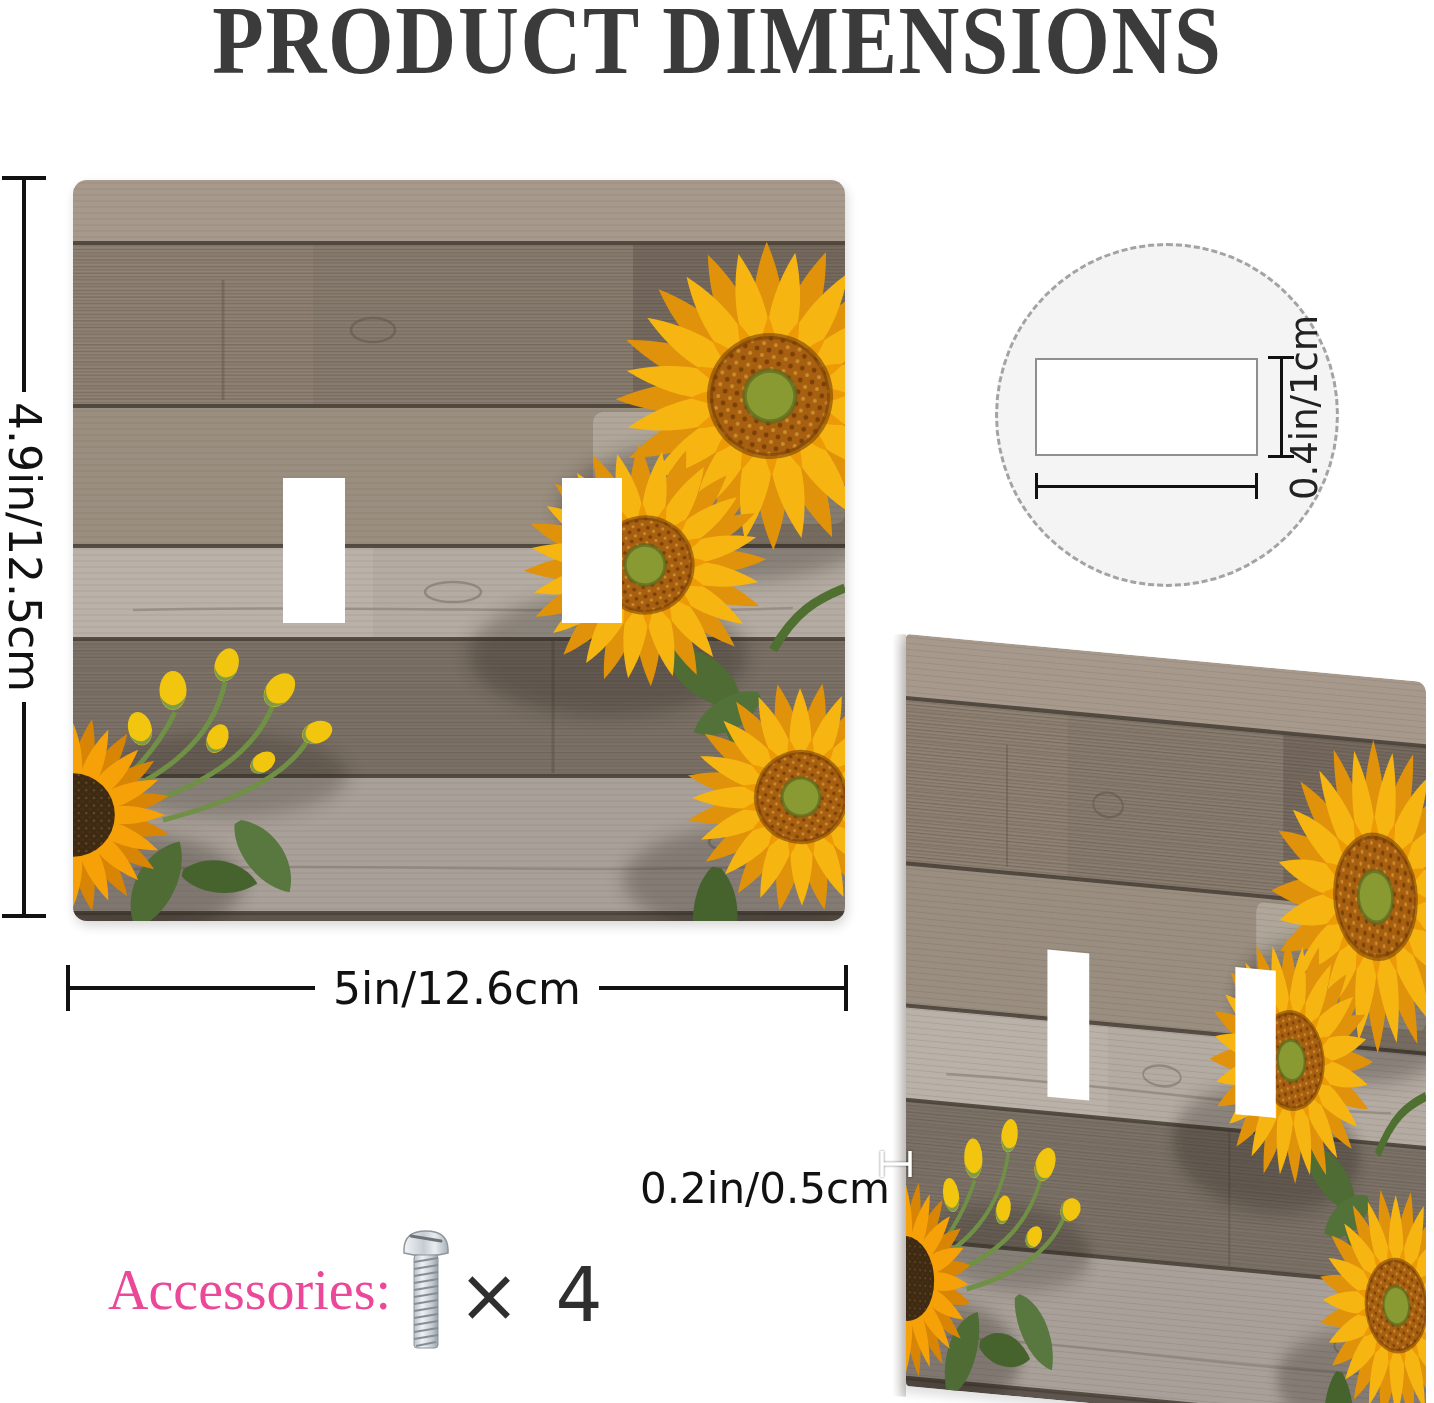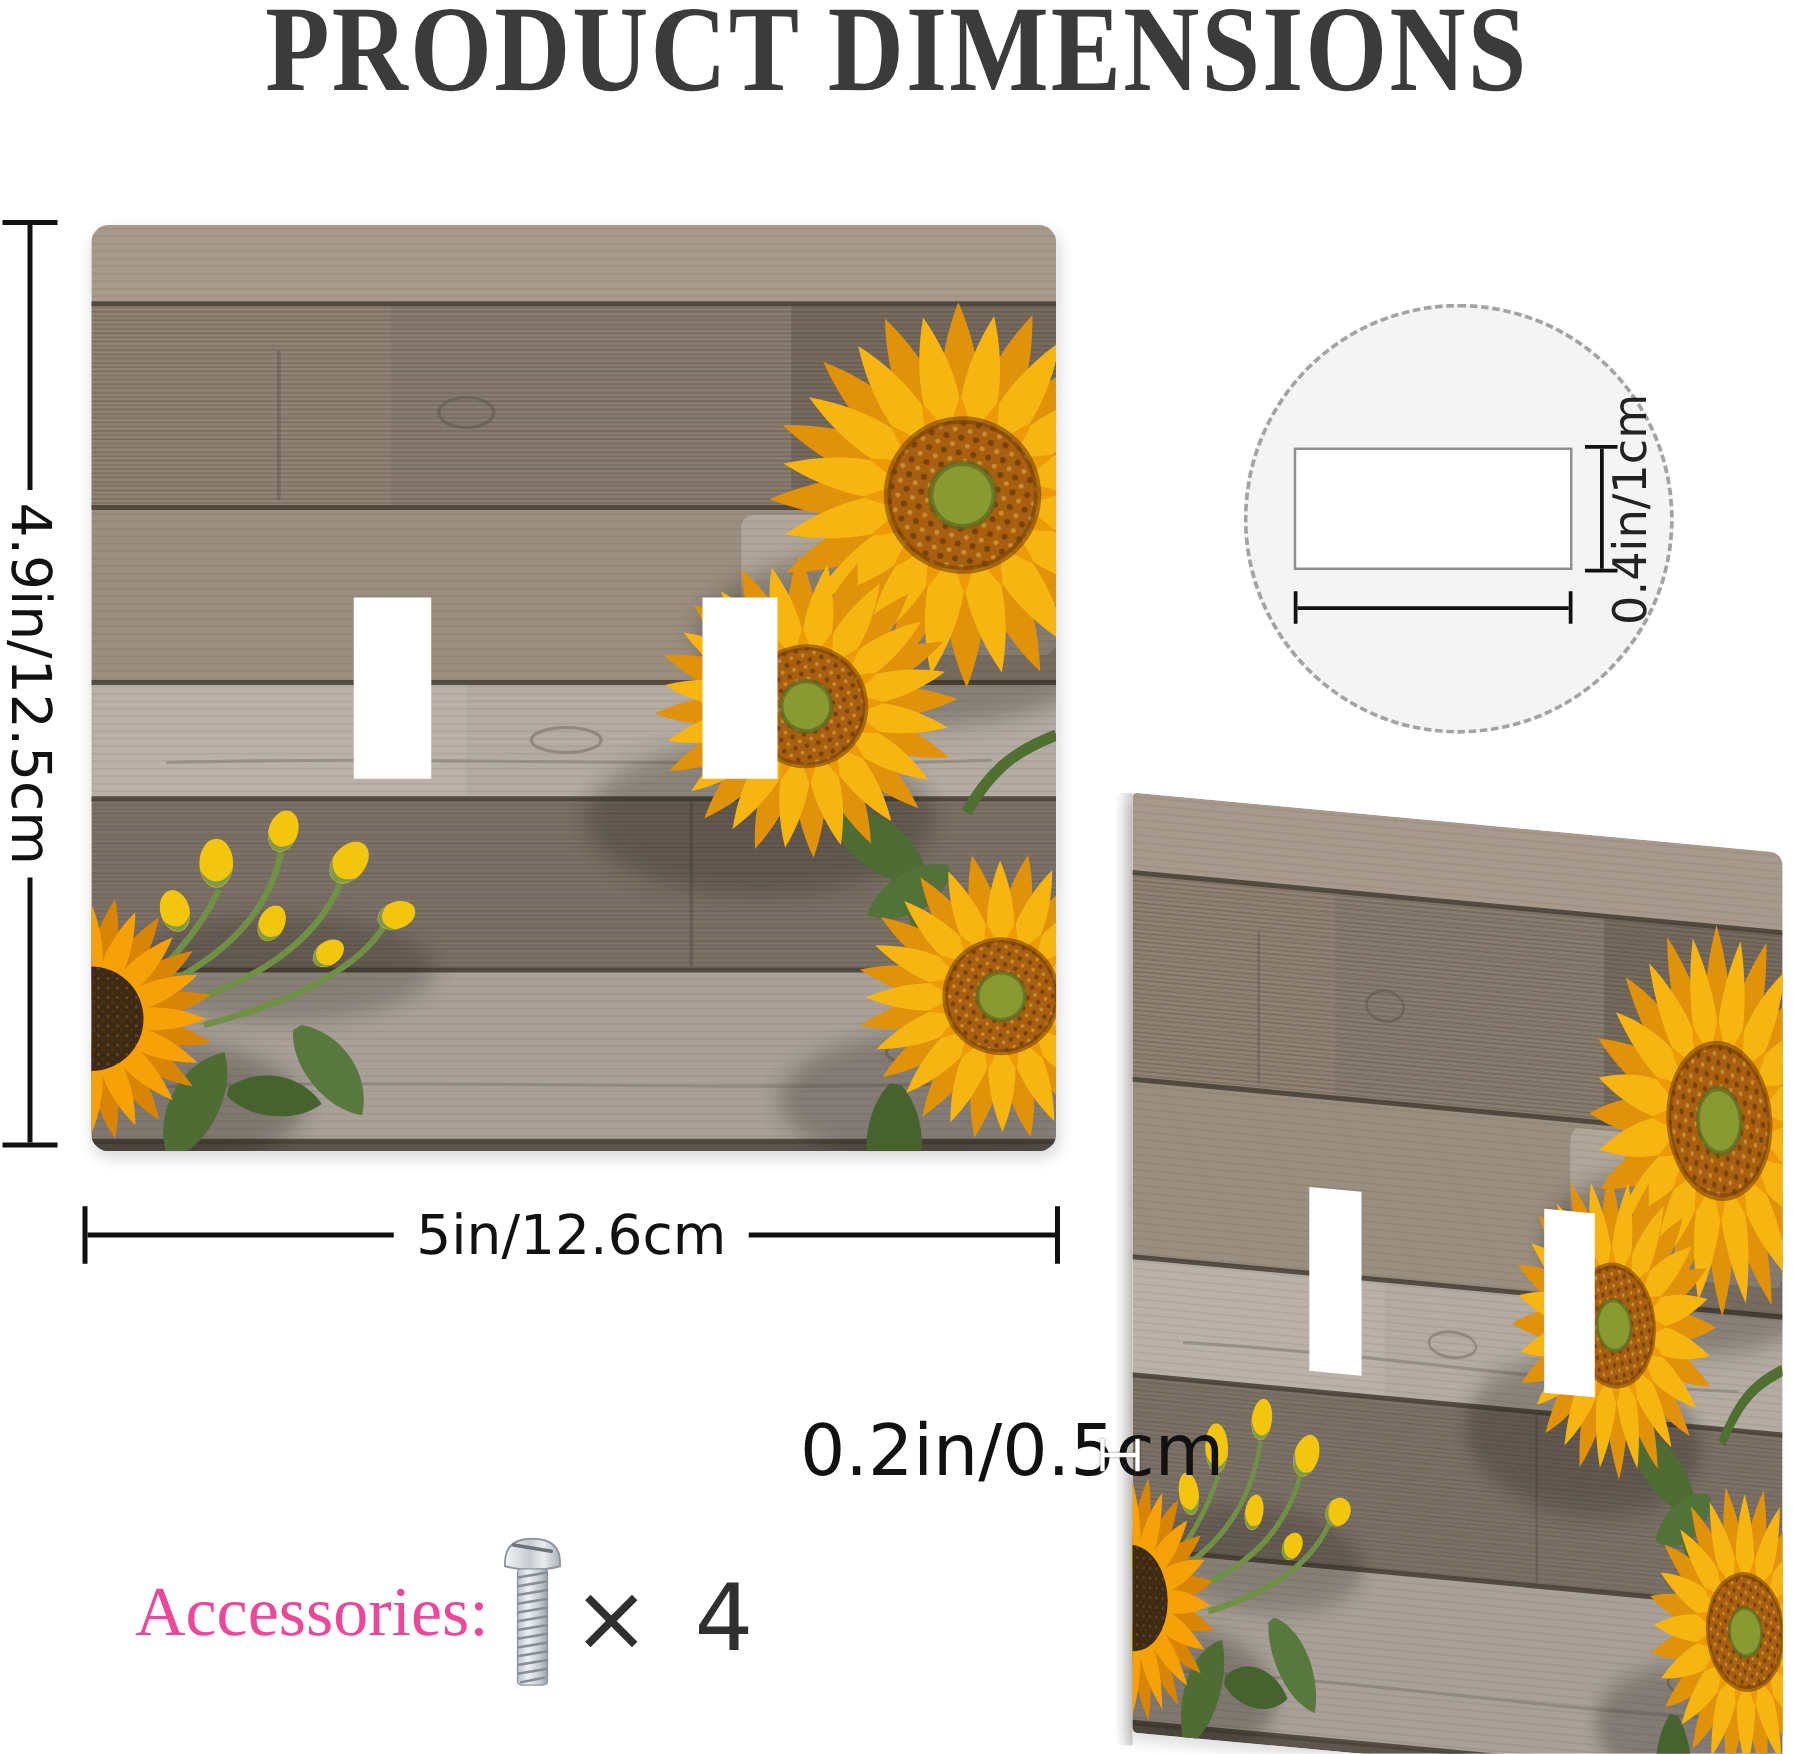--- a/index.html
+++ b/index.html
@@ -102,22 +102,22 @@
   .side-face{
     position:absolute;left:15px;top:6px;width:520px;height:752px;
     transform:skewY(5.3deg);transform-origin:0 0;
     overflow:hidden;
     border-radius:4px 10px 0 4px;
     box-shadow:inset -10px 0 14px rgba(0,0,0,0.12), -5px 7px 10px rgba(0,0,0,0.12);
   }
   .side-face svg{display:block;}
   
   .thickness-label{
-    position:absolute;left:640px;top:1128px;
-    font-size:57px;color:#111;white-space:nowrap;
+    position:absolute;left:640px;top:1164px;
+    font-size:42px;color:#111;white-space:nowrap;
   }
   .thickness-marker{
     position:absolute;left:879px;top:1146px;
     filter:drop-shadow(0 0 1px rgba(0,0,0,0.55));
   }
   
   .acc-label{
     position:absolute;left:108px;top:1258px;
     font-family:"Liberation Serif","DejaVu Serif",serif;
     font-size:56px;color:#ec4899;white-space:nowrap;

